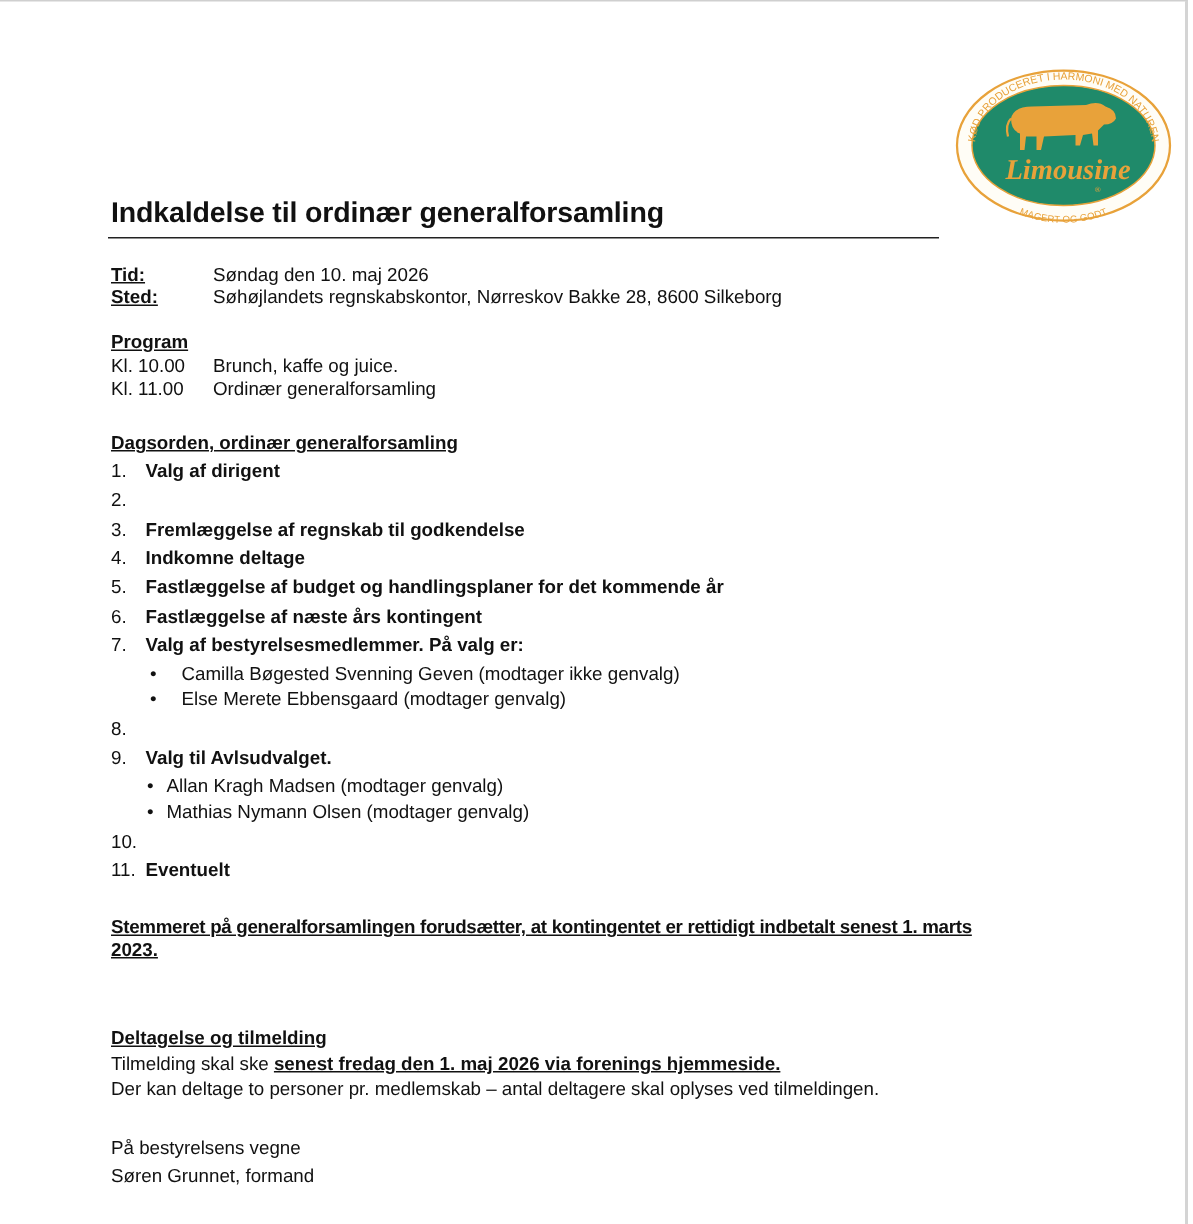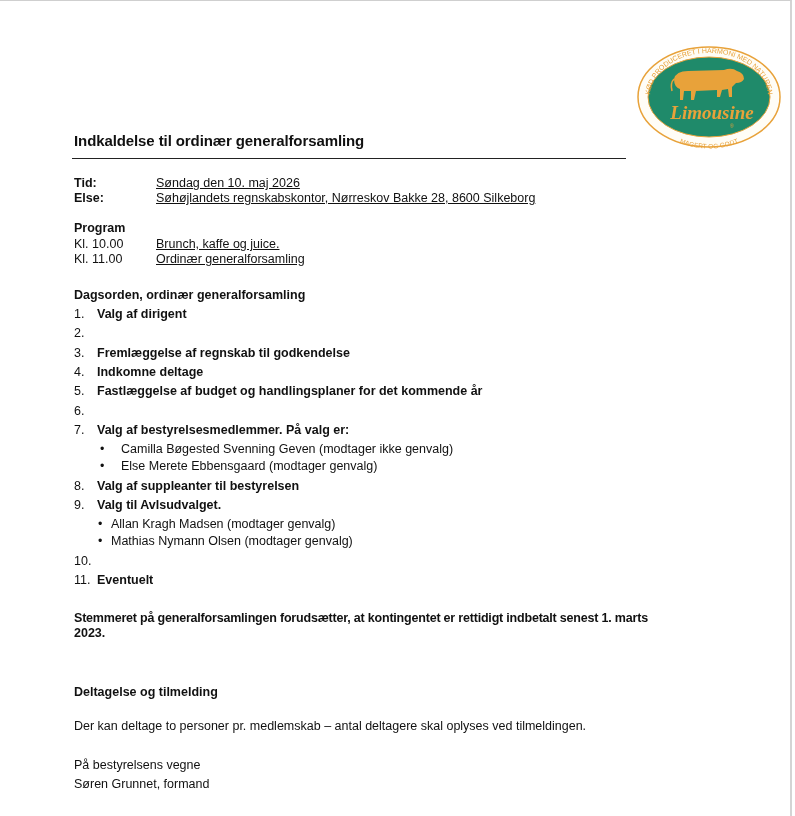--- a/index.html
+++ b/index.html
@@ -14,28 +14,28 @@
     position: absolute; left: 0; top: 0;
     width: 792px; height: 816px;
     background: #ffffff;
     border-top: 1px solid #cfcfcf;
     border-right: 2px solid #d4d4d4;
     box-sizing: border-box;
   }
   .logo { position: absolute; left: 636px; top: 44px; width: 146px; height: 104px; }
   .title {
     position: absolute; left: 74px; top: 131px;
-    font-size: 15px; font-weight: bold; letter-spacing: -0.1px;
+    font-size: 19px; font-weight: bold; letter-spacing: -0.1px;
     margin: 0;
   }
   .title-rule { position: absolute; left: 72px; top: 157px; width: 554px; height: 1px; background: #222; }
   .txt { position: absolute; font-size: 12.5px; line-height: 15px; white-space: nowrap; }
-  .b { font-weight: bold; }
+  .b { font-weight: bold; text-decoration: underline; }
   .lbl { position: absolute; left: 74px; }
-  .val { position: absolute; left: 156px; text-decoration: underline; }
+  .val { position: absolute; left: 142px; }
   .num { position: absolute; left: 74px; }
   .item { position: absolute; left: 97px; font-weight: bold; }
   .bul { position: absolute; font-size: 12.5px; line-height: 15px; }
 </style>
 </head>
 <body>
 
 <div class="page">
 
   <svg class="logo" viewBox="0 0 146 104">
@@ -58,21 +58,21 @@
     </g>
     <text x="76" y="74" text-anchor="middle" font-size="19" font-style="italic" font-weight="bold" fill="#e8a23a" font-family="Liberation Serif, serif">Limousine</text>
     <text x="94" y="83" font-size="5" fill="#e8a23a" font-family="Liberation Sans, sans-serif">®</text>
   </svg>
 
   <h1 class="title">Indkaldelse til ordinær generalforsamling</h1>
   <div class="title-rule"></div>
 
   <div class="txt b lbl" style="top:175px">Tid:</div>
   <div class="txt val" style="top:175px">Søndag den 10. maj 2026</div>
-  <div class="txt b lbl" style="top:190px">Else:</div>
+  <div class="txt b lbl" style="top:190px">Sted:</div>
   <div class="txt val" style="top:190px">Søhøjlandets regnskabskontor, Nørreskov Bakke 28, 8600 Silkeborg</div>
 
   <div class="txt b lbl" style="top:220px">Program</div>
   <div class="txt lbl" style="top:236px">Kl. 10.00</div>
   <div class="txt val" style="top:236px">Brunch, kaffe og juice.</div>
   <div class="txt lbl" style="top:251px">Kl. 11.00</div>
   <div class="txt val" style="top:251px">Ordinær generalforsamling</div>
 
   <div class="txt b lbl" style="top:287px">Dagsorden, ordinær generalforsamling</div>
 
@@ -84,46 +84,49 @@
   <div class="txt num" style="top:345px">3.</div>
   <div class="txt item" style="top:345px">Fremlæggelse af regnskab til godkendelse</div>
 
   <div class="txt num" style="top:364px">4.</div>
   <div class="txt item" style="top:364px">Indkomne deltage</div>
 
   <div class="txt num" style="top:383px">5.</div>
   <div class="txt item" style="top:383px">Fastlæggelse af budget og handlingsplaner for det kommende år</div>
 
   <div class="txt num" style="top:403px">6.</div>
+  <div class="txt item" style="top:403px">Fastlæggelse af næste års kontingent</div>
 
   <div class="txt num" style="top:422px">7.</div>
   <div class="txt item" style="top:422px">Valg af bestyrelsesmedlemmer. På valg er:</div>
 
   <div class="bul" style="left:100px;top:441px">•</div>
   <div class="txt" style="left:121px;top:441px">Camilla Bøgested Svenning Geven (modtager ikke genvalg)</div>
   <div class="bul" style="left:100px;top:458px">•</div>
   <div class="txt" style="left:121px;top:458px">Else Merete Ebbensgaard (modtager genvalg)</div>
 
   <div class="txt num" style="top:478px">8.</div>
-  <div class="txt item" style="top:478px">Valg af suppleanter til bestyrelsen</div>
 
   <div class="txt num" style="top:497px">9.</div>
   <div class="txt item" style="top:497px">Valg til Avlsudvalget.</div>
 
   <div class="bul" style="left:98px;top:516px">•</div>
   <div class="txt" style="left:111px;top:516px">Allan Kragh Madsen (modtager genvalg)</div>
   <div class="bul" style="left:98px;top:533px">•</div>
   <div class="txt" style="left:111px;top:533px">Mathias Nymann  Olsen (modtager genvalg)</div>
 
   <div class="txt num" style="top:553px">10.</div>
 
   <div class="txt num" style="top:572px">11.</div>
   <div class="txt item" style="top:572px">Eventuelt</div>
 
   <div class="txt b lbl" style="top:610px;letter-spacing:-0.2px">Stemmeret på generalforsamlingen forudsætter, at kontingentet er rettidigt indbetalt senest 1. marts</div>
   <div class="txt b lbl" style="top:625px">2023.</div>
 
   <div class="txt b lbl" style="top:684px">Deltagelse og tilmelding</div>
+  <div class="txt lbl" style="top:701px">
+    <span>Tilmelding skal ske </span><span class="b">senest fredag  den 1. maj 2026 via forenings  hjemmeside.</span>
+  </div>
   <div class="txt lbl" style="top:718px">Der kan deltage to personer pr. medlemskab – antal deltagere skal oplyses ved tilmeldingen.</div>
 
   <div class="txt lbl" style="top:757px">På bestyrelsens vegne</div>
   <div class="txt lbl" style="top:776px">Søren Grunnet, formand</div>
 </div>
 
 </body></html>

